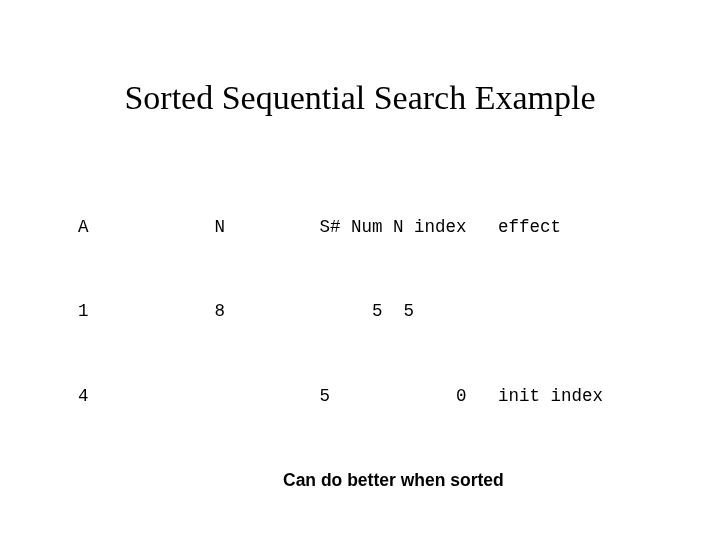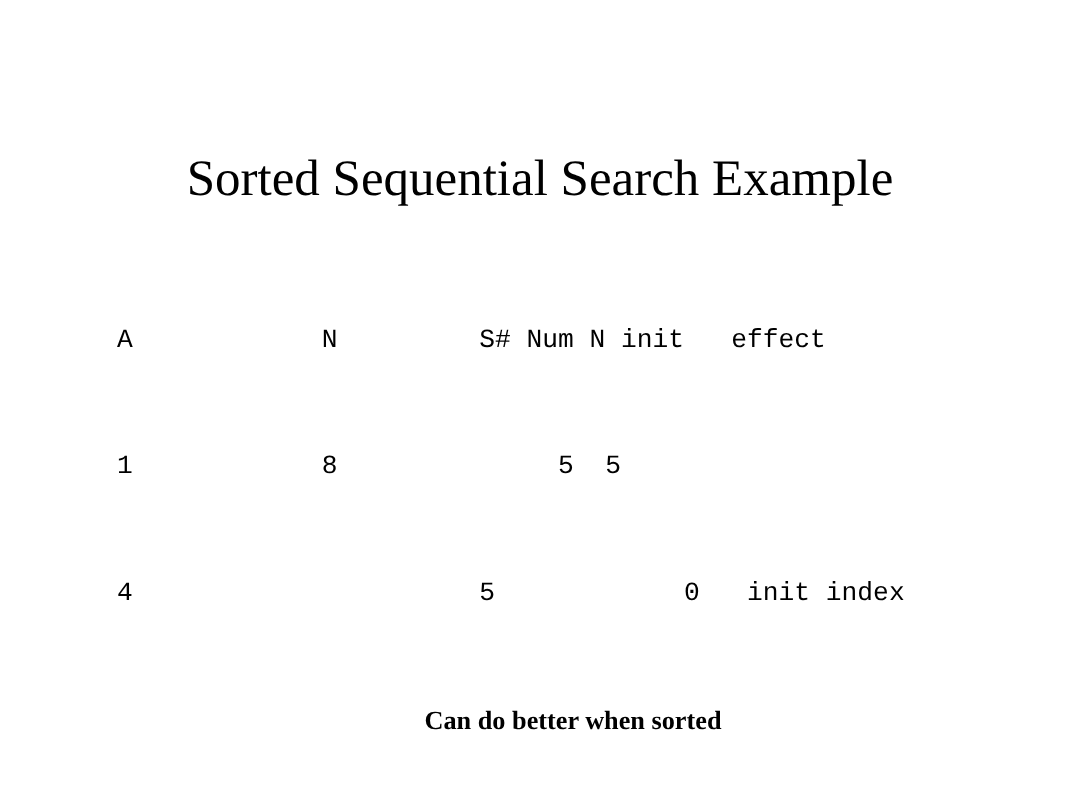--- a/index.html
+++ b/index.html
@@ -17,21 +17,21 @@
 
   .slide {
     position: absolute;
     inset: 0;
     width: 720px;
     height: 540px;
   }
 
   .slide-title {
     position: absolute;
-    top: 78px;
+    top: 56px;
     left: 0;
     width: 720px;
     text-align: center;
     font-family: "Liberation Serif", serif;
     font-size: 34px;
     font-weight: normal;
     color: #000000;
     letter-spacing: 0px;
     white-space: nowrap;
   }
@@ -51,37 +51,37 @@
   .trace-row {
     display: block;
     height: 28.3px;
     white-space: pre;
   }
 
   .footer-note {
     position: absolute;
     top: 466px;
     left: 283px;
-    font-family: Liberation Serif, serif;
+    font-family: Liberation Sans, sans-serif;
     font-size: 17.5px;
     line-height: 28.3px;
     font-weight: bold;
     color: #000000;
     white-space: pre;
   }
 </style>
 </head>
 <body>
 
 <div class="slide">
 
   <h1 class="slide-title">Sorted Sequential Search Example</h1>
 
   <div class="mono-body">
-    <span class="trace-row">A            N         S# Num N init   effect</span>
+    <span class="trace-row">A            N         S# Num N index   effect</span>
     <span class="trace-row">1            8              5  5</span>
     <span class="trace-row">4                      5            0   init index</span>
     
     
     
     
     
     
   </div>
 

